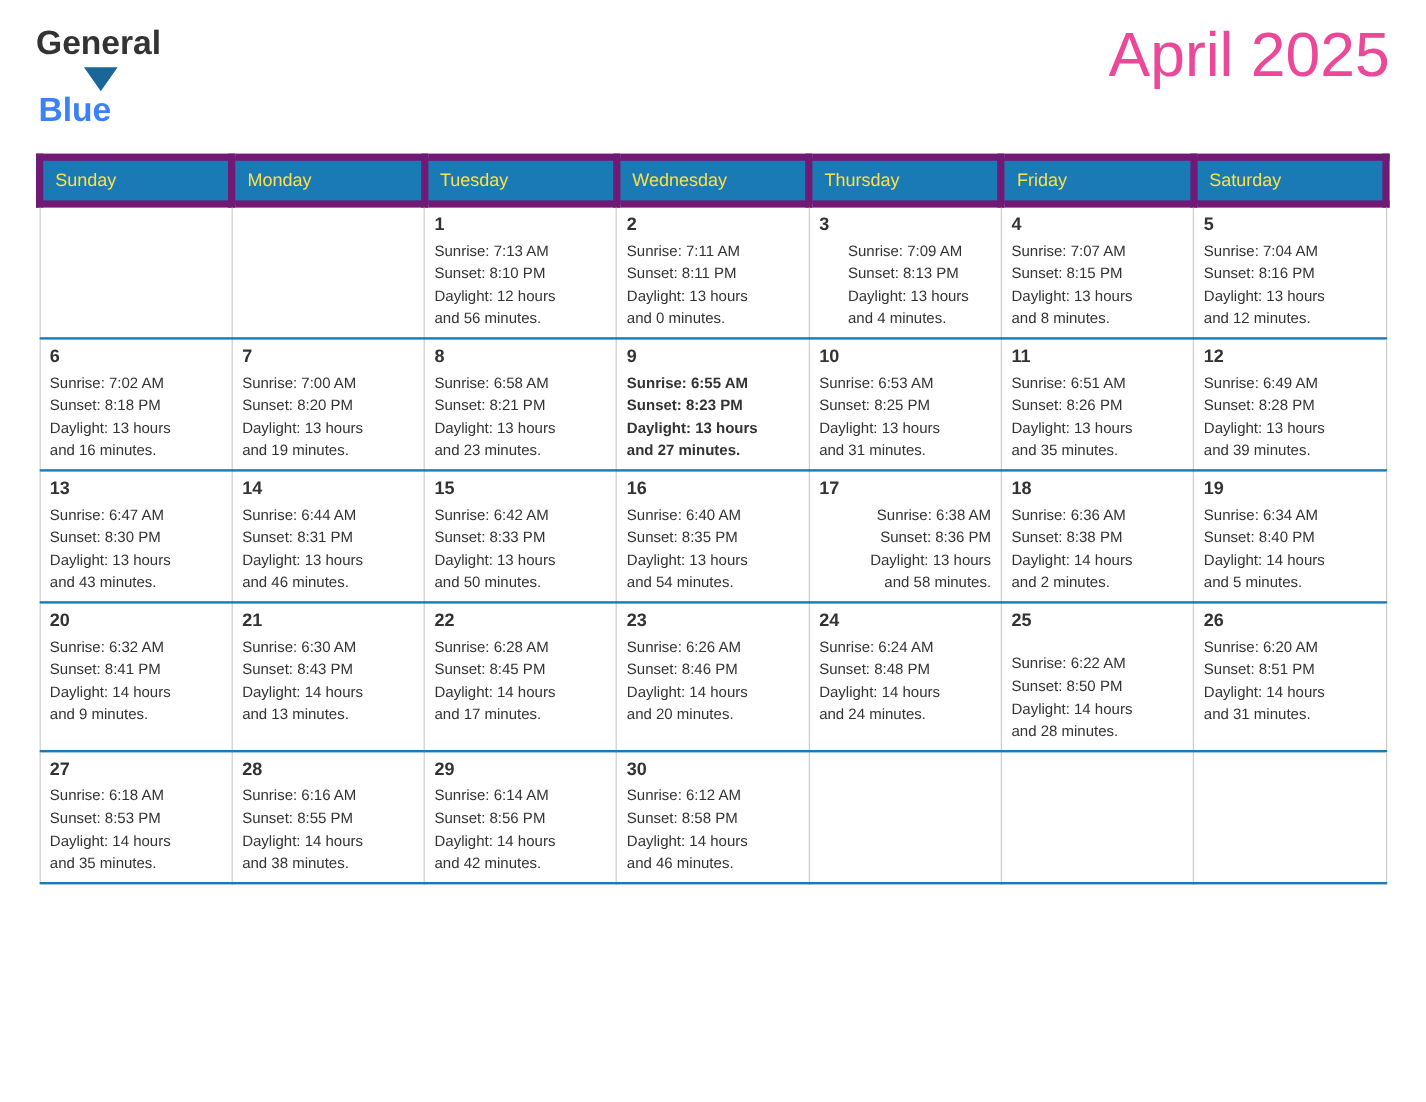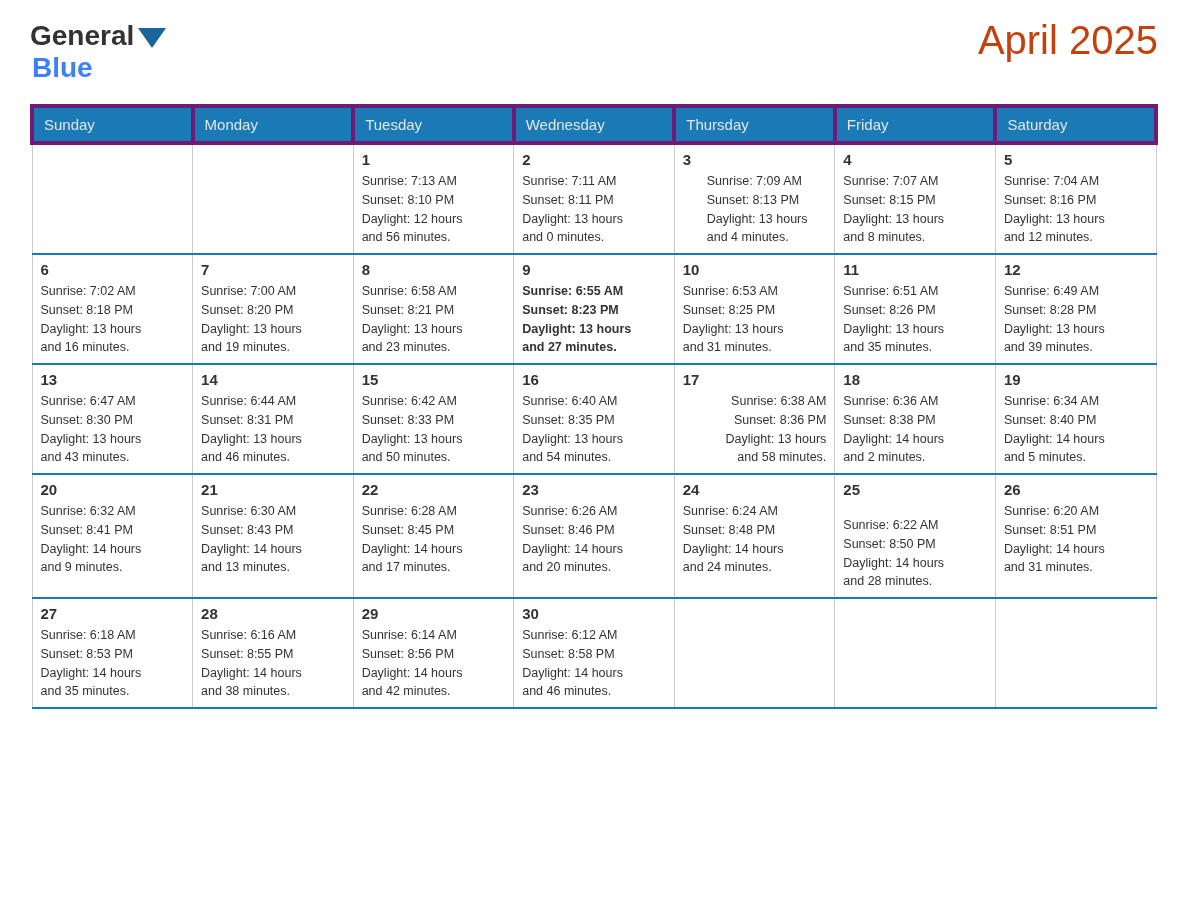--- a/index.html
+++ b/index.html
@@ -18,20 +18,21 @@
       margin-bottom: 20px;
     }
     .logo {
       display: flex;
       flex-direction: column;
       align-items: flex-start;
     }
     .logo-top {
       display: flex;
       align-items: center;
+      flex-direction: column;
     }
     .logo-general {
       font-size: 28px;
       font-weight: bold;
       color: #333;
     }
     .logo-triangle {
       width: 0;
       height: 0;
       border-left: 14px solid transparent;
@@ -43,44 +44,44 @@
     .logo-blue {
       font-size: 28px;
       font-weight: bold;
       color: #3b82f6;
       margin-left: 2px;
     }
     .title-block {
       text-align: right;
     }
     .title-block h1 {
-      font-size: 40px;
+      font-size: 52px;
       font-weight: normal;
-      color: #c2410c;
+      color: #ec4899;
       line-height: 1;
     }
     .title-block h2 {
       font-size: 22px;
       font-weight: normal;
       color: #555;
       margin-top: 6px;
     }
     table {
       width: 100%;
       border-collapse: collapse;
       table-layout: fixed;
     }
     thead tr th {
       background-color: #1a7ab5;
-      color: #e5e5e5;
+      color: #fde047;
       font-size: 15px;
       font-weight: normal;
       padding: 8px 10px;
       text-align: left;
-      border: 4px solid #701a75;
+      border: 6px solid #701a75;
     }
     tbody tr td {
       border: 1px solid #ccc;
       vertical-align: top;
       padding: 6px 8px;
       font-size: 13px;
       color: #333;
       height: 110px;
     }
     tbody tr td .day-number {

